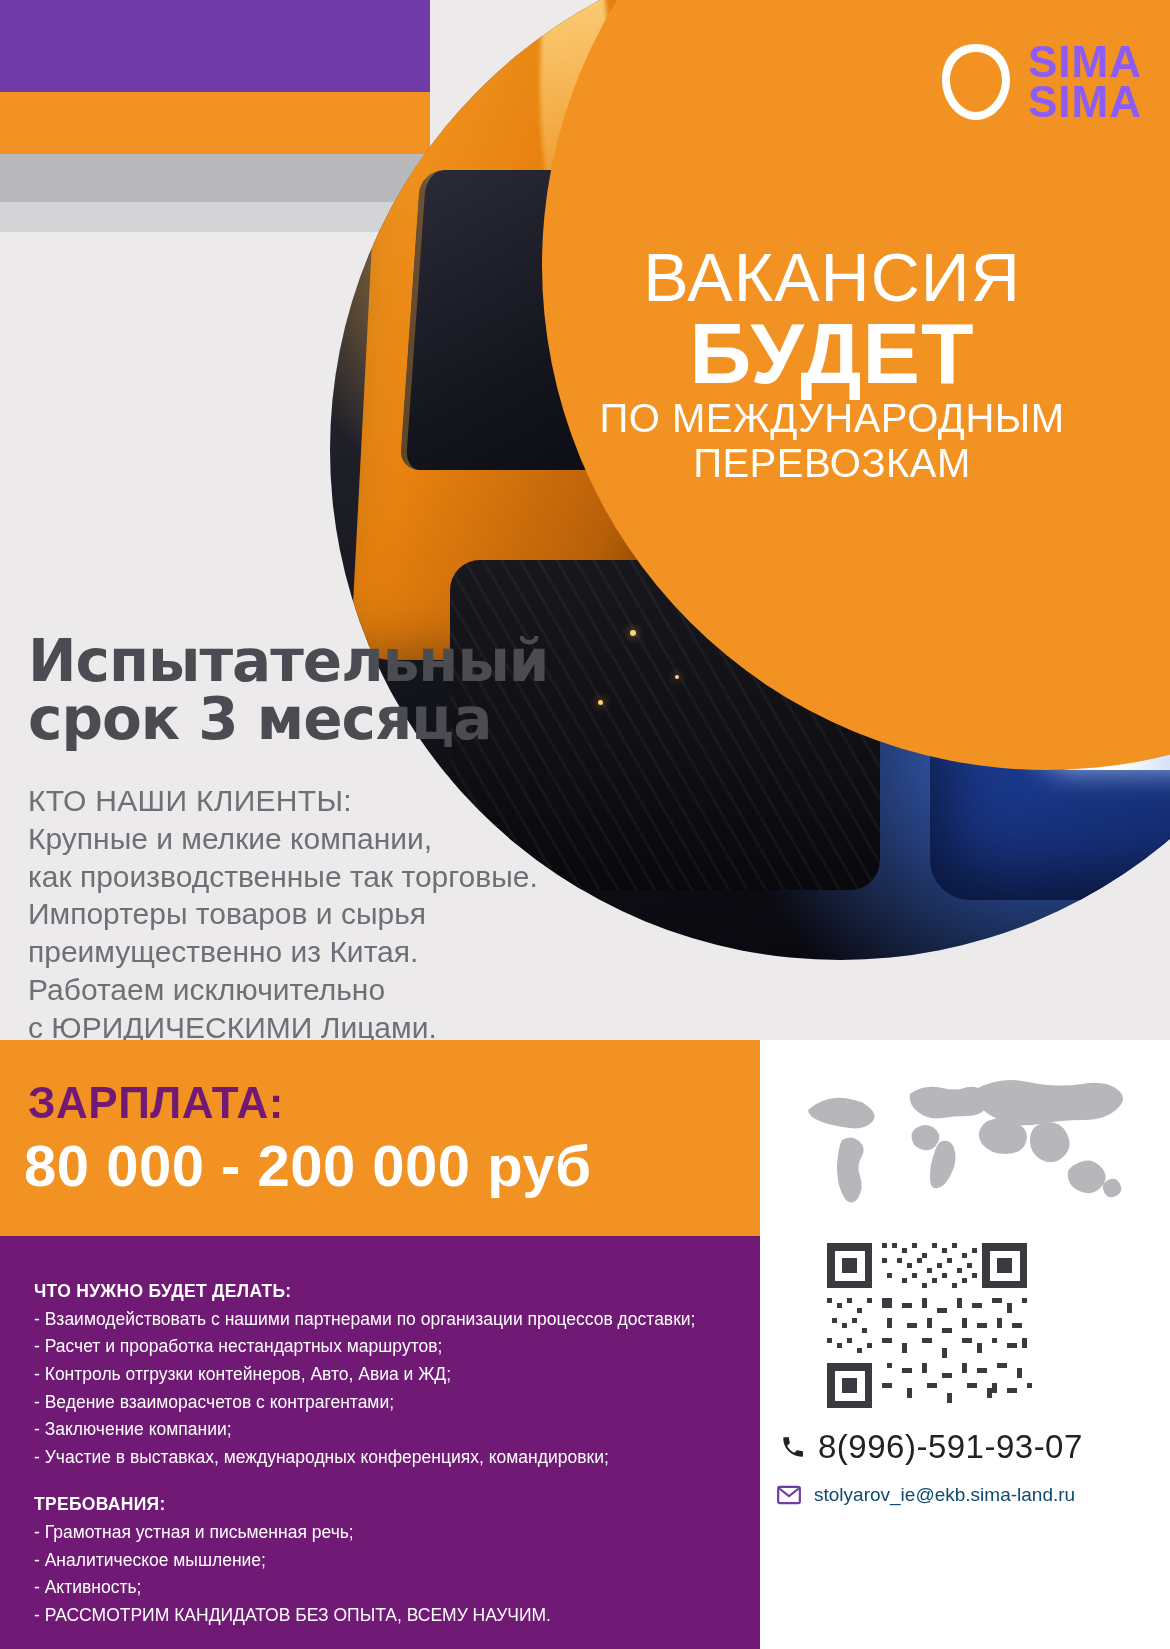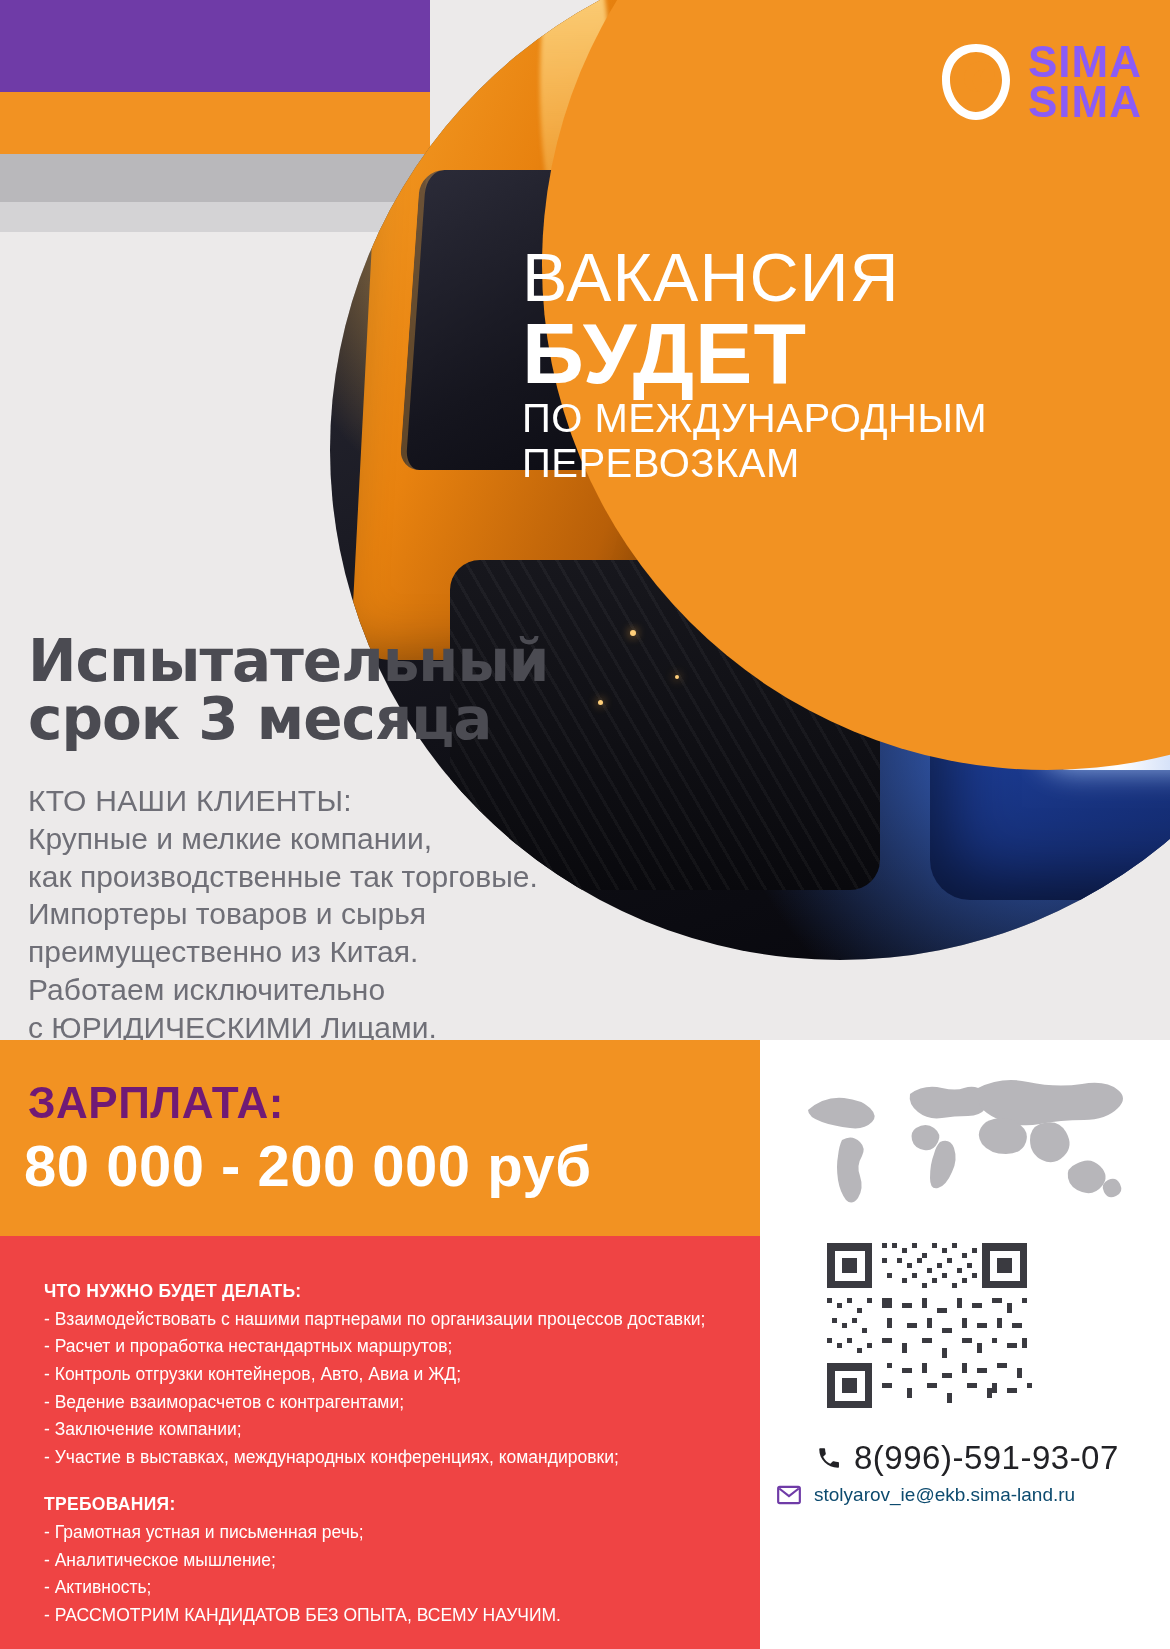--- a/index.html
+++ b/index.html
@@ -117,21 +117,21 @@
     position: absolute;
     left: 542px; top: -240px;
     width: 1010px; height: 1010px;
     border-radius: 50%;
     background: #f29222;
   }
   .headline {
     position: absolute;
     right: 28px; top: 245px;
     width: 620px;
-    text-align: left;
+    text-align: center;
     color: #ffffff;
   }
   .headline .l1 {
     font-size: 68px; line-height: .95; font-weight: 400;
     letter-spacing: 1px;
   }
   .headline .l2 {
     font-size: 86px; line-height: .96; font-weight: 700;
     letter-spacing: 1px; margin-top: 2px;
   }
@@ -186,23 +186,23 @@
   .salary-value {
     position: absolute; left: 24px; top: 1132px;
     color: #ffffff; font-weight: 700; font-size: 58px;
     letter-spacing: .5px;
   }
 
   
   .purple-block {
     position: absolute; left: 0; top: 1236px;
     width: 760px; height: 413px;
-    background: #ef4444;
+    background: #701a75;
     color: #ffffff;
-    padding: 42px 26px 20px 44px;
+    padding: 42px 26px 20px 34px;
     font-size: 17.5px;
     line-height: 1.58;
   }
   .purple-block .sec-title { font-weight: 700; letter-spacing: .3px; }
   .purple-block .gap { height: 20px; }
 
   
   .right-col {
     position: absolute; left: 760px; top: 1040px;
     width: 410px; height: 609px;
@@ -210,25 +210,24 @@
   }
   .world-map {
     position: absolute; left: 790px; top: 1068px;
     width: 350px; height: 150px;
   }
   .qr {
     position: absolute; left: 822px; top: 1238px;
     width: 210px; height: 175px;
   }
   .phone-row {
-    position: absolute; left: 816px; top: 1428px;
+    position: absolute; left: 780px; top: 1428px;
     display: flex; align-items: center; gap: 12px;
     color: #222226; font-size: 33px; font-weight: 400;
     letter-spacing: .5px;
-    margin-top: 11px;
   }
   .email-row {
     position: absolute; left: 776px; top: 1482px;
     display: flex; align-items: center; gap: 12px;
     color: #0c4a6e; font-size: 19px;
   }
   .icon-sq { width: 26px; height: 26px; }
 </style>
 </head>
 <body>

